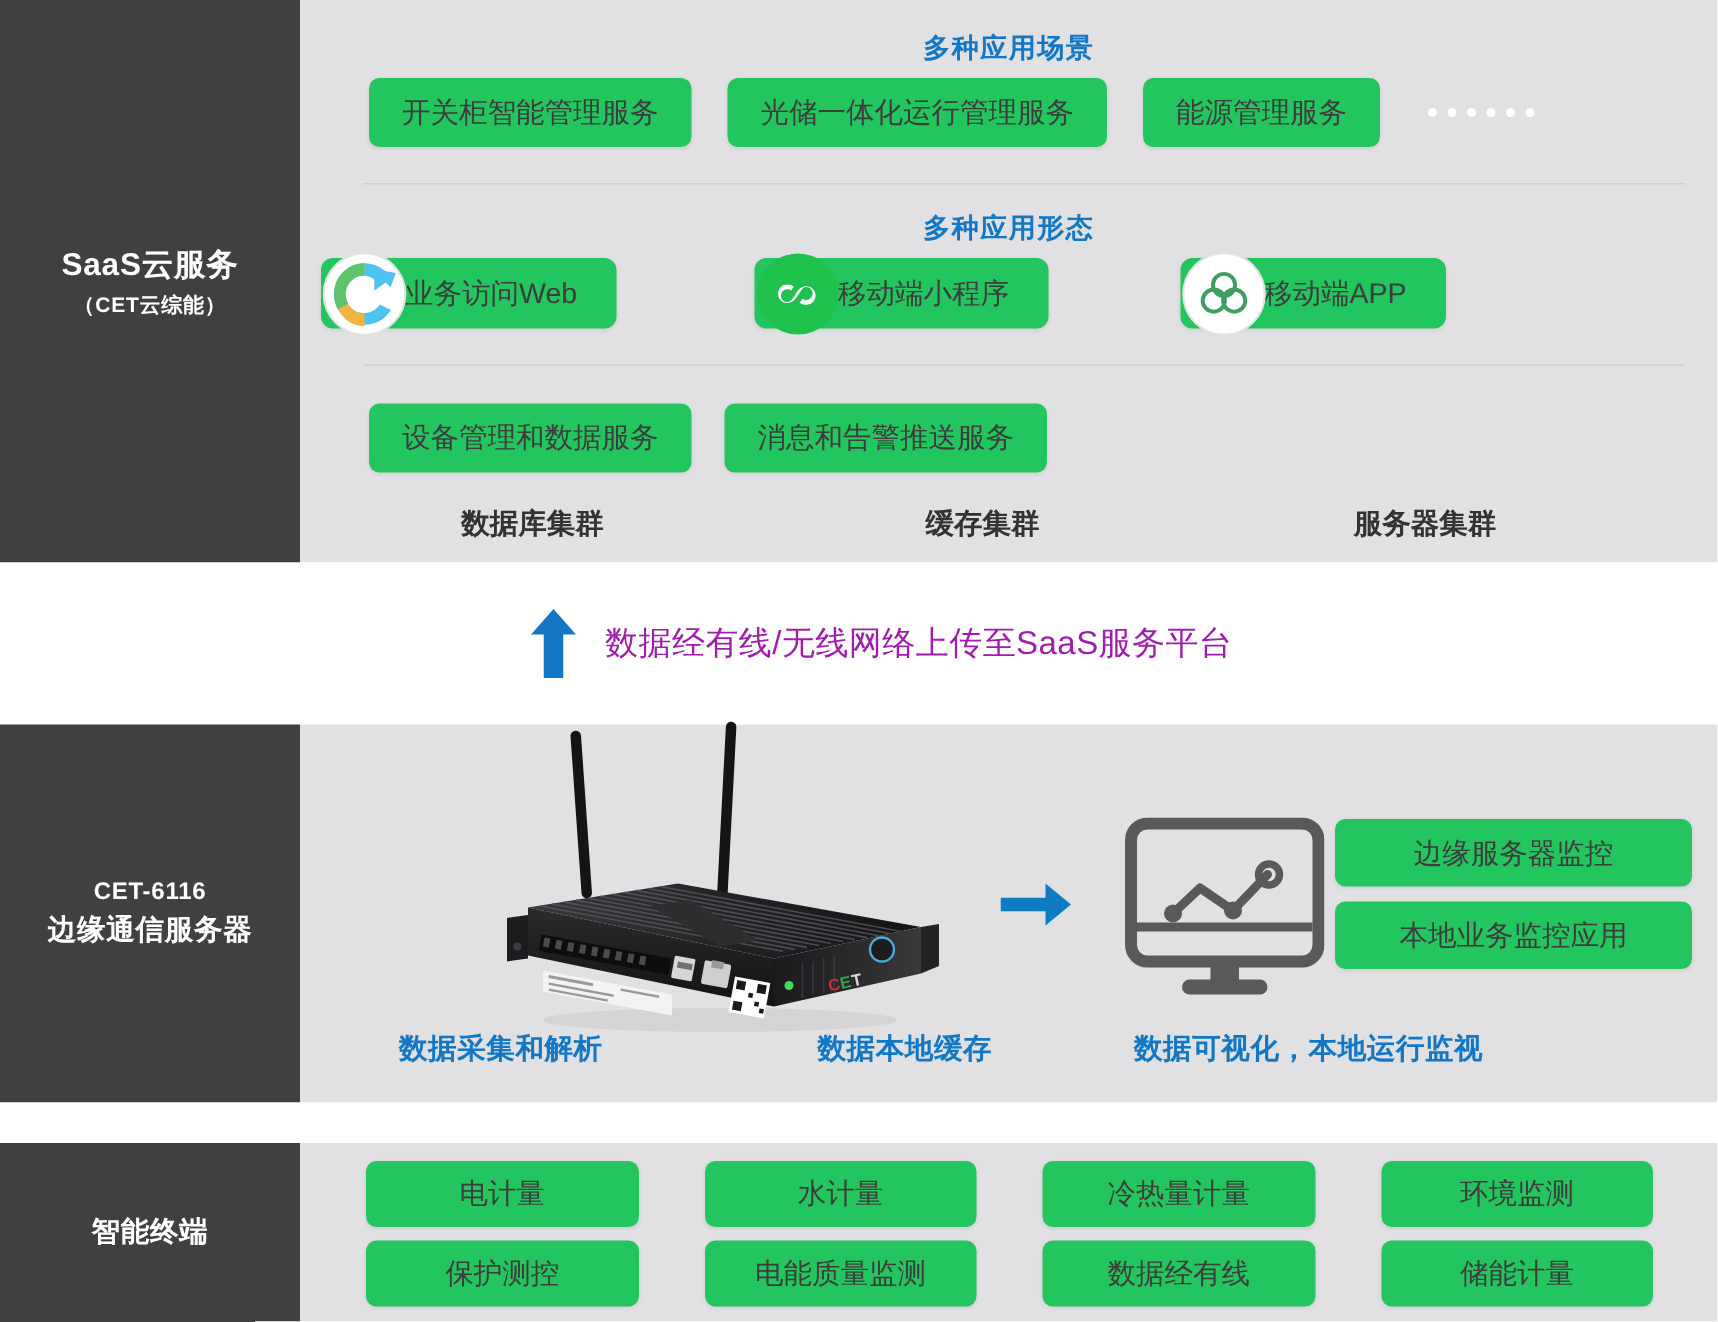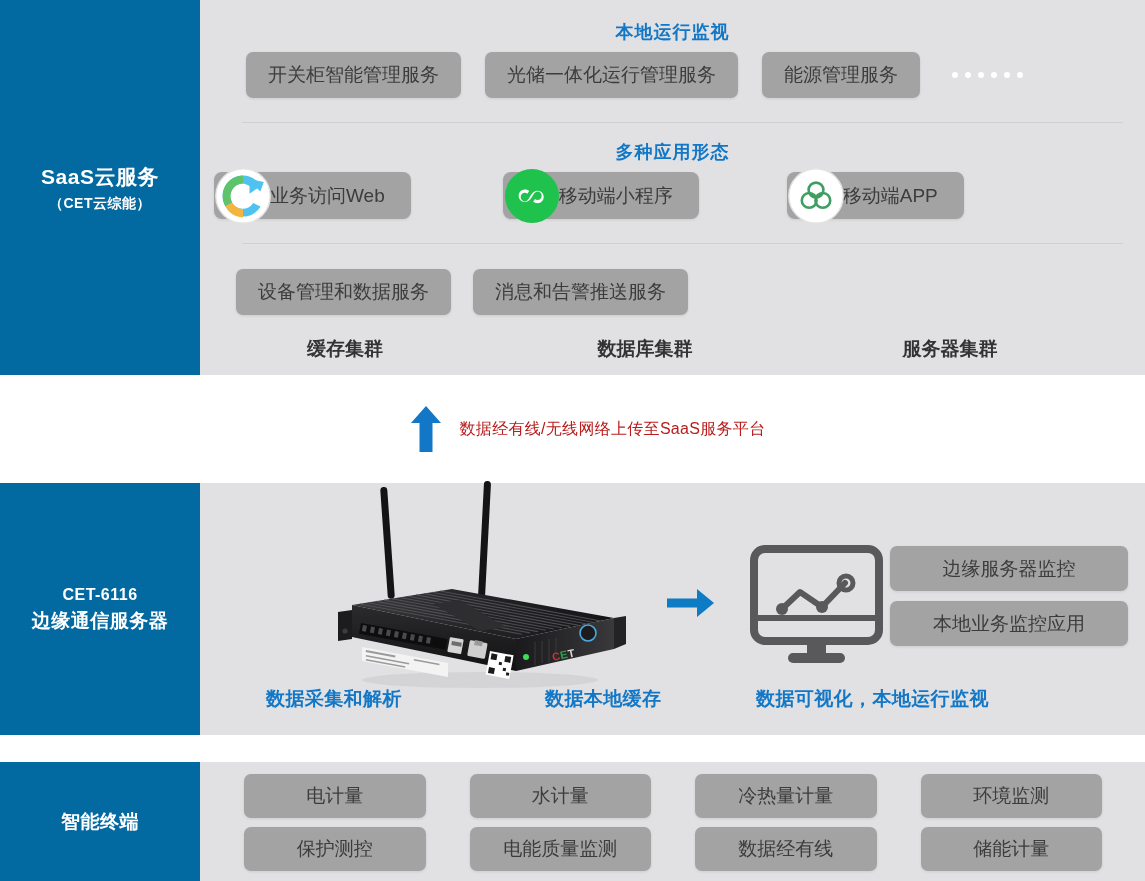--- a/index.html
+++ b/index.html
@@ -25,21 +25,21 @@
   
   .band {
     position: absolute;
     left: 0;
     width: 1145px;
     display: flex;
   }
   .band-label {
     width: 200px;
     flex: 0 0 200px;
-    background: #0369a1;
+    background: #404040;
     color: #ffffff;
     display: flex;
     flex-direction: column;
     align-items: center;
     justify-content: center;
     text-align: center;
     line-height: 1.45;
     letter-spacing: 0.5px;
   }
   .band-body {
@@ -61,21 +61,21 @@
 
   .group-title {
     color: #1277c6;
     font-size: 18px;
     font-weight: bold;
     text-align: center;
     letter-spacing: 1px;
   }
 
   .chip {
-    background: #a3a3a3;
+    background: #22c55e;
     border-radius: 7px;
     color: #3c3c3c;
     font-size: 19px;
     display: flex;
     align-items: center;
     justify-content: center;
     box-shadow: 0 1px 3px rgba(0,0,0,0.09);
     height: 46px;
     box-sizing: border-box;
   }
@@ -139,21 +139,21 @@
     transform: translateY(-50%);
     width: 58px;
     height: 58px;
     z-index: 3;
   }
   .form-icon svg { display: block; width: 58px; height: 58px; }
 
   
   .svc-row {
     position: absolute;
-    left: 36px;
+    left: 46px;
     top: 269px;
     display: flex;
     align-items: flex-start;
   }
   .svc-chip { padding: 0 22px; margin-right: 22px; }
 
   .cluster-row {
     position: absolute;
     left: 200px;
     top: 336px;
@@ -183,22 +183,22 @@
     justify-content: center;
   }
   .uplink-inner {
     display: flex;
     align-items: center;
     gap: 18px;
     margin-left: 30px;
   }
   .up-arrow svg { display: block; }
   .uplink-text {
-    font-size: 16px;
-    color: #b91c1c;
+    font-size: 22px;
+    color: #a21caf;
     letter-spacing: 0.3px;
   }
 
   
   #edge-band {
     top: 483px;
     height: 252px;
   }
   #edge-band .band-label {
     font-size: 19px;
@@ -313,21 +313,21 @@
 
   <div class="band" id="saas-band">
 
     <div class="band-label">
       <span>SaaS云服务</span>
       <span class="saas-label-line2">（CET云综能）</span>
     </div>
 
     <div class="band-body">
 
-      <div class="group-title" style="position:absolute;left:0;right:0;top:20px;">本地运行监视</div>
+      <div class="group-title" style="position:absolute;left:0;right:0;top:20px;">多种应用场景</div>
 
       <div class="scn-row">
         <div class="chip scn-chip">开关柜智能管理服务</div>
         <div class="chip scn-chip">光储一体化运行管理服务</div>
         <div class="chip scn-chip">能源管理服务</div>
         <div class="dots">
           <span class="dot"></span>
           <span class="dot"></span>
           <span class="dot"></span>
           <span class="dot"></span>
@@ -388,22 +388,22 @@
 
       <div class="svc-row">
         <div class="chip svc-chip">设备管理和数据服务</div>
         <div class="chip svc-chip">消息和告警推送服务</div>
       </div>
 
     </div>
   </div>
 
   <div class="cluster-row">
+    <div class="cluster cl2">数据库集群</div>
     <div class="cluster cl1">缓存集群</div>
-    <div class="cluster cl2">数据库集群</div>
     <div class="cluster cl3">服务器集群</div>
   </div>
 
   <div id="uplink">
     <div class="uplink-inner">
       <span class="up-arrow">
         <svg width="32" height="46" viewBox="0 0 32 46">
           <path d="M16 0 L31 17 L22.5 17 L22.5 46 L9.5 46 L9.5 17 L1 17 Z" fill="#1277c6"></path>
         </svg>
       </span>

